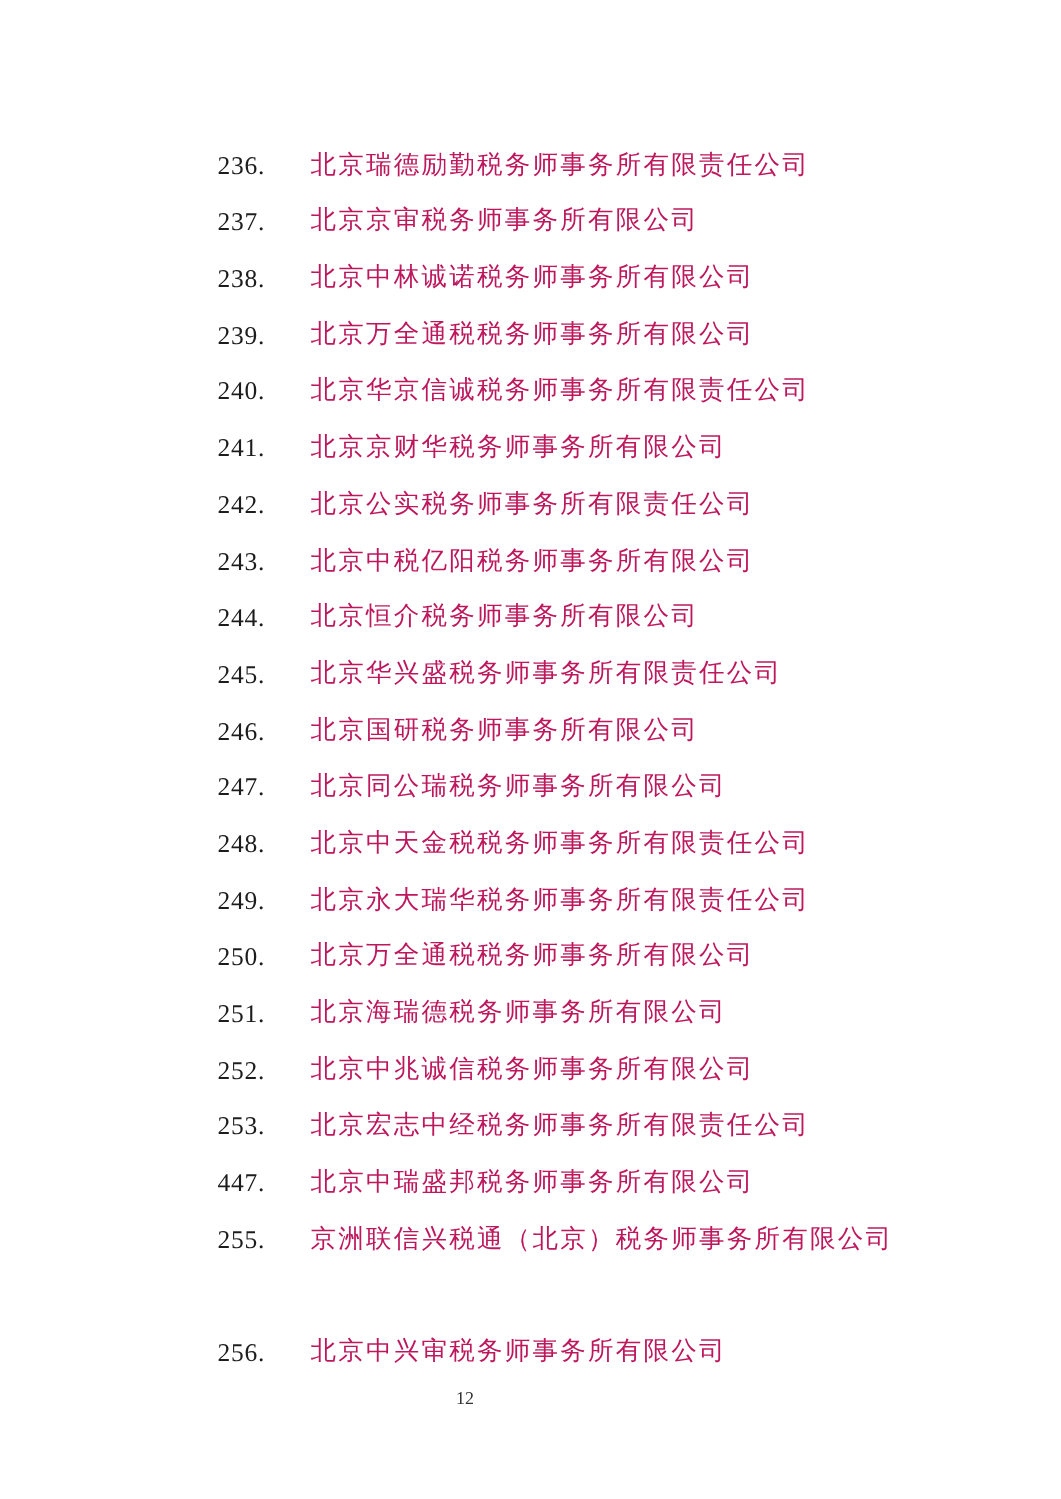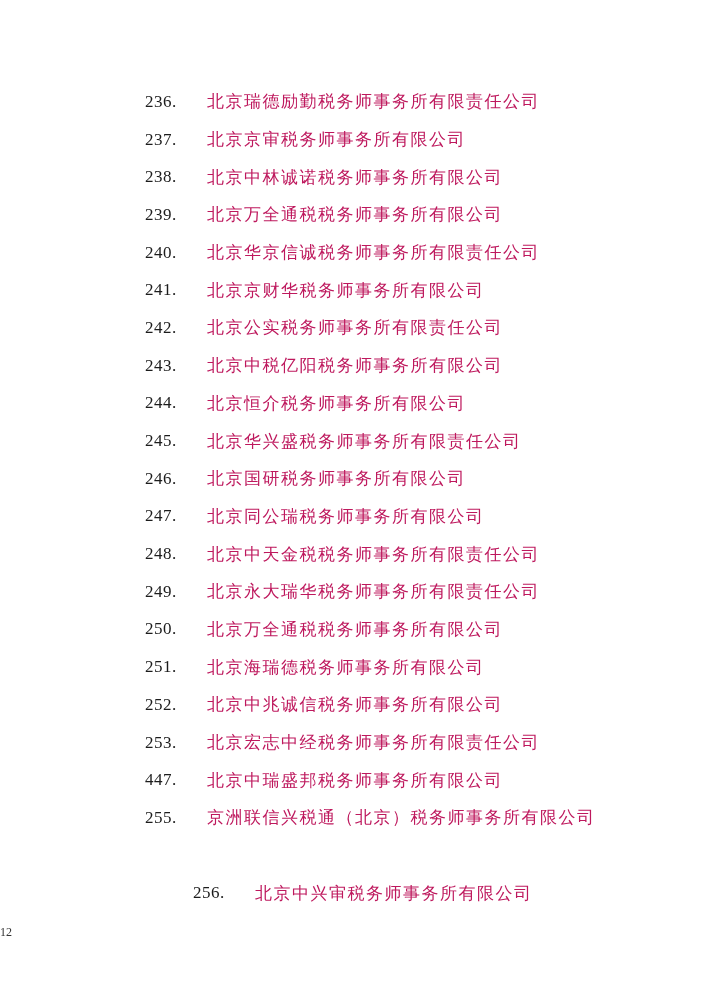--- a/index.html
+++ b/index.html
@@ -24,25 +24,24 @@
   }
   .firm-list {
     position: absolute;
     top: 83px;
     left: 0;
     width: 707px;
   }
   .row {
     height: 37.7px;
     display: flex;
-    align-items: center;
+    align-items: flex-end;
   }
   .row.gap-before {
     margin-top: 37.7px;
-    padding-left: 48px;
   }
   .num {
     display: inline-block;
     margin-left: 145px;
     width: 62px;
     font-size: 17px;
     letter-spacing: 0.5px;
     color: #1c1c1c;
     white-space: nowrap;
   }
@@ -51,21 +50,21 @@
     font-size: 17px;
     letter-spacing: 1.5px;
     color: #be185d;
     white-space: nowrap;
   }
   .page-number {
     position: absolute;
     top: 925px;
     left: 0;
     width: 620px;
-    text-align: left;
+    text-align: center;
     font-size: 12px;
     color: #333333;
   }
 </style>
 </head>
 <body>
 
 <div class="doc-page">
   <div class="firm-list">
 

